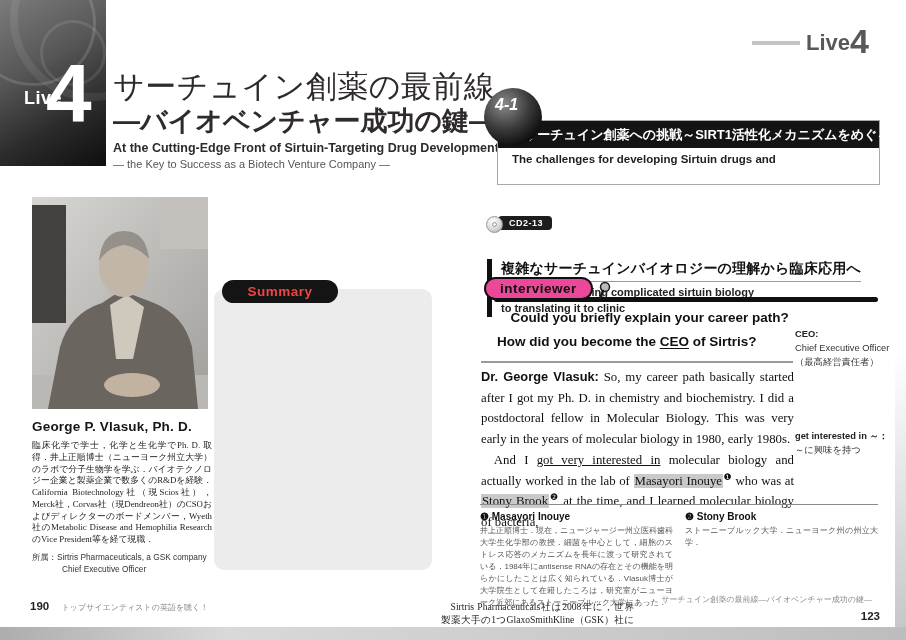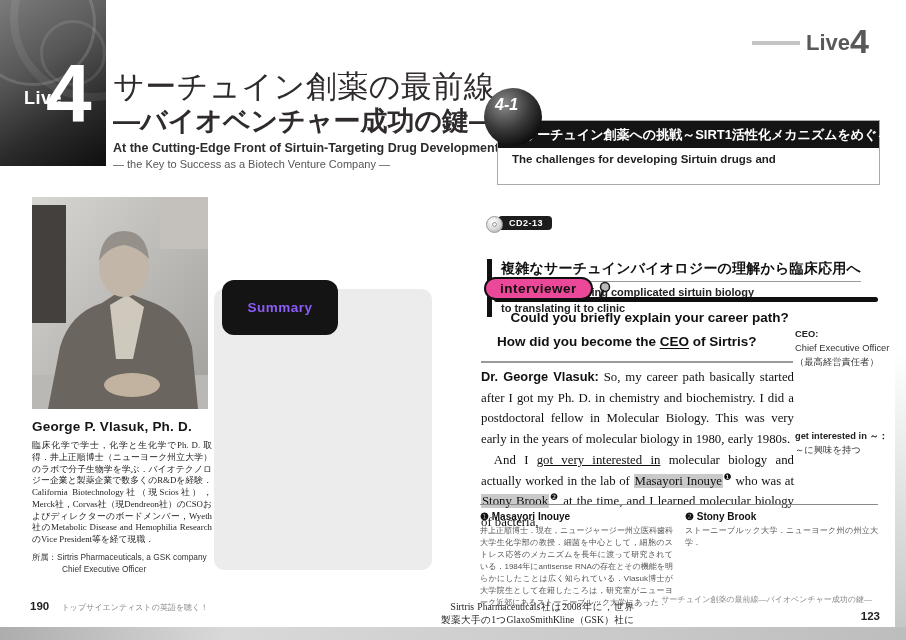--- a/index.html
+++ b/index.html
@@ -39,22 +39,22 @@
   .photo { position:absolute; left:32px; top:197px; width:176px; height:212px; background:#c9c7c4; }
   .profile { position:absolute; left:32px; top:419px; width:180px; }
   .profile-name { font-size:13.5px; font-weight:bold; color:#161616; letter-spacing:.2px; }
   .profile-bio  { margin-top:6px; font-family:"Liberation Serif", serif; font-size:8.8px; line-height:1.34; color:#222; text-align:justify; }
   .profile-affil { margin-top:5px; font-size:8.3px; color:#333; line-height:1.45; }
   .profile-affil .l2 { margin-left:30px; }
 
   
   .summary-box { position:absolute; left:214px; top:289px; width:218px; height:281px;
     background:var(--color-summary_bg,#ececec); border-radius:10px; }
-  .summary-label { position:absolute; left:222px; top:280px; min-width:88px; height:23px; padding:16px 14px;
-    background:var(--color-bar_black,#141414); border-radius:12px; color:#8b5cf6; font-weight:bold; font-size:13.5px;
+  .summary-label { position:absolute; left:222px; top:280px; min-width:88px; height:23px; padding:0 14px;
+    background:var(--color-bar_black,#141414); border-radius:12px; color:#ef4444; font-weight:bold; font-size:13.5px;
     display:flex; align-items:center; justify-content:center; letter-spacing:.5px; }
   .summary-body { position:absolute; left:227px; top:311px; width:193px;
     font-family:"Liberation Serif", serif; font-size:9.6px; line-height:1.38; color:#222;
     text-align:justify; text-indent:1em; }
 
   
   .footer-left  { position:absolute; left:30px; top:596px; }
   .footer-right { position:absolute; left:630px; top:588px; width:250px; text-align:right; }
   .pgnum { font-weight:bold; font-size:11.5px; color:#222; }
   .foottxt { font-size:8px; color:#888; margin:0 8px; }

